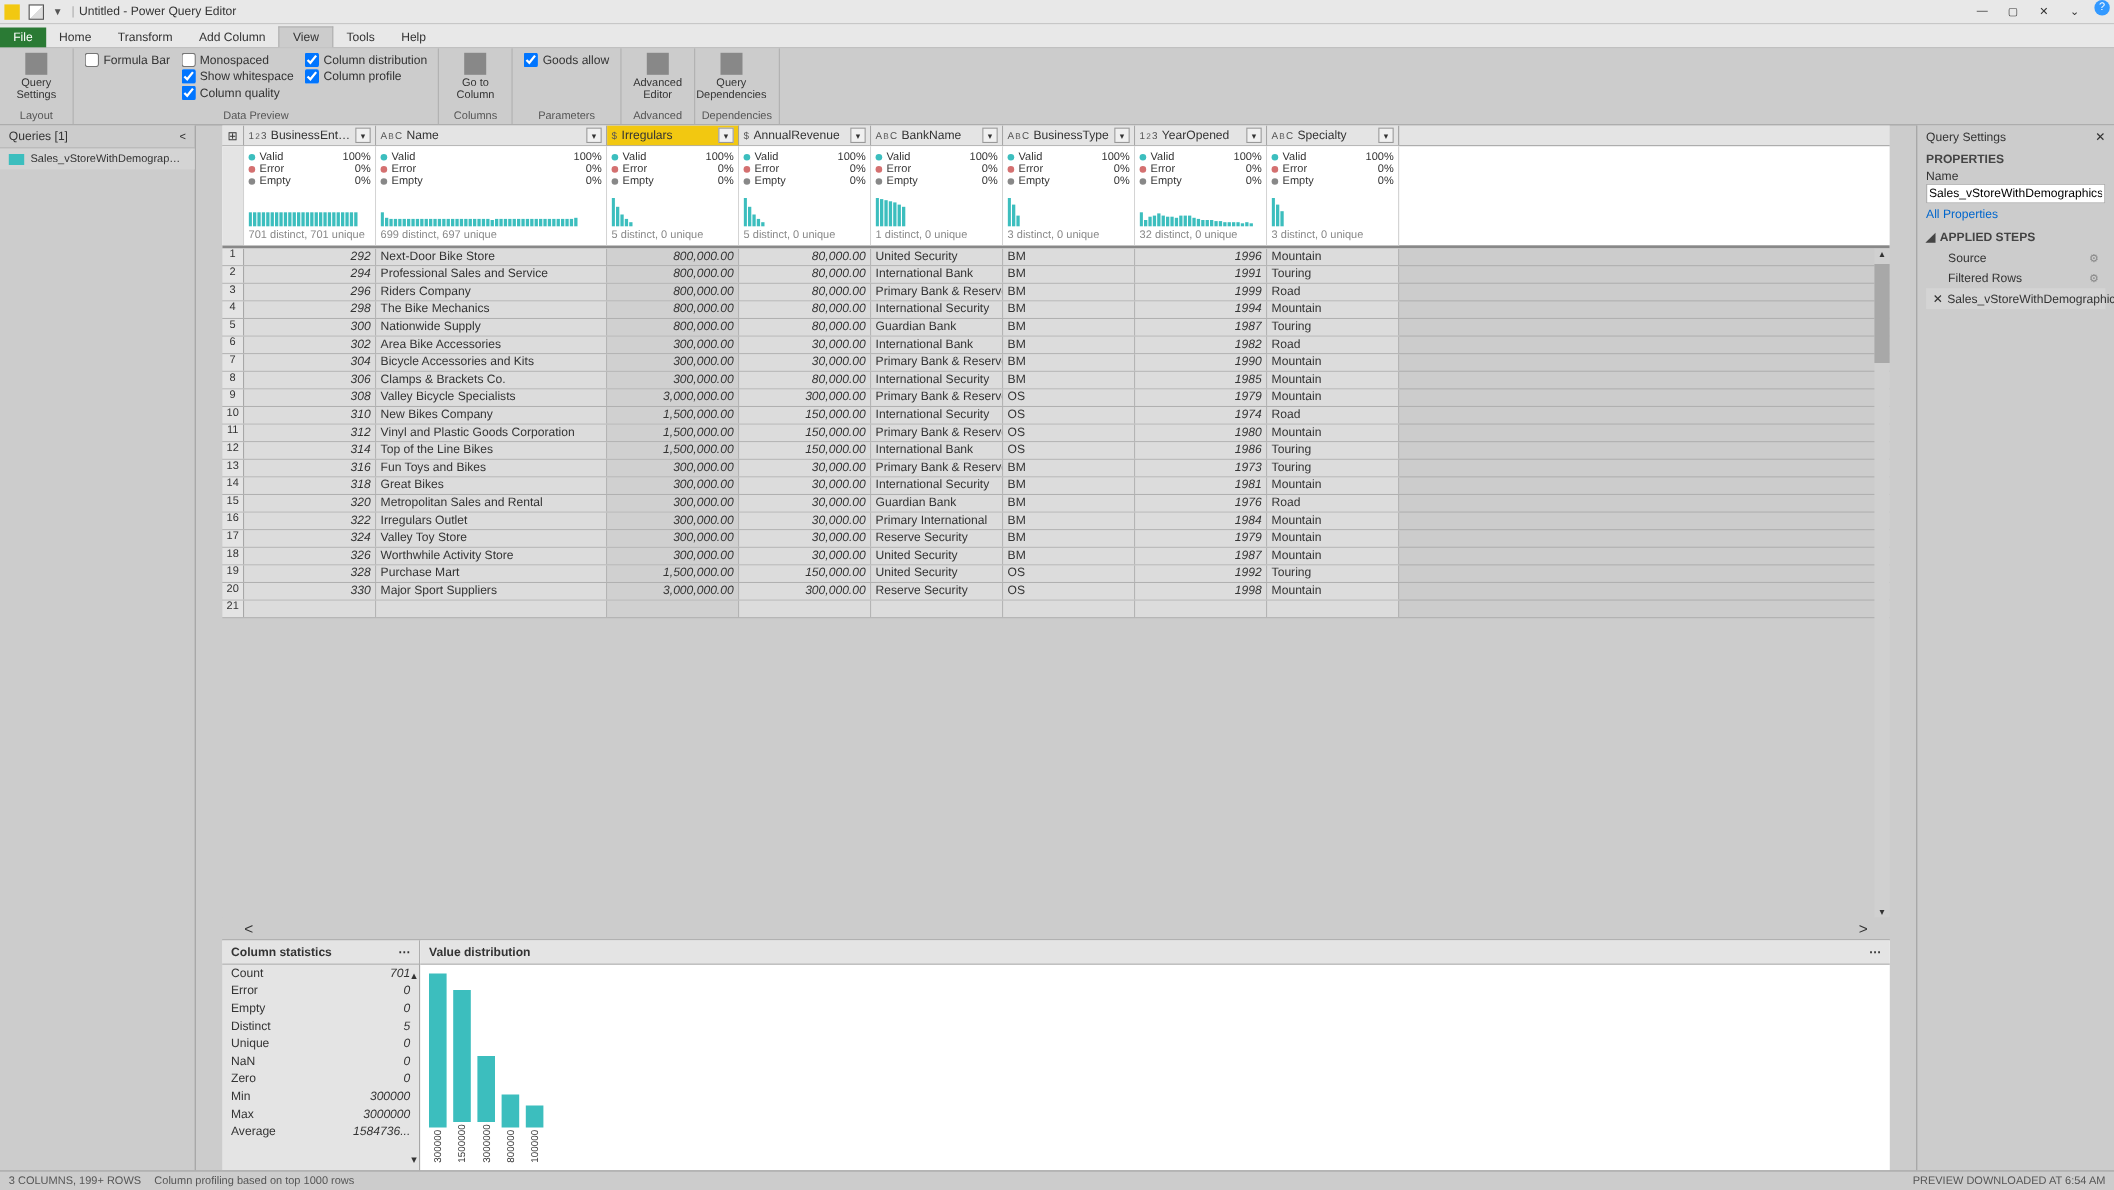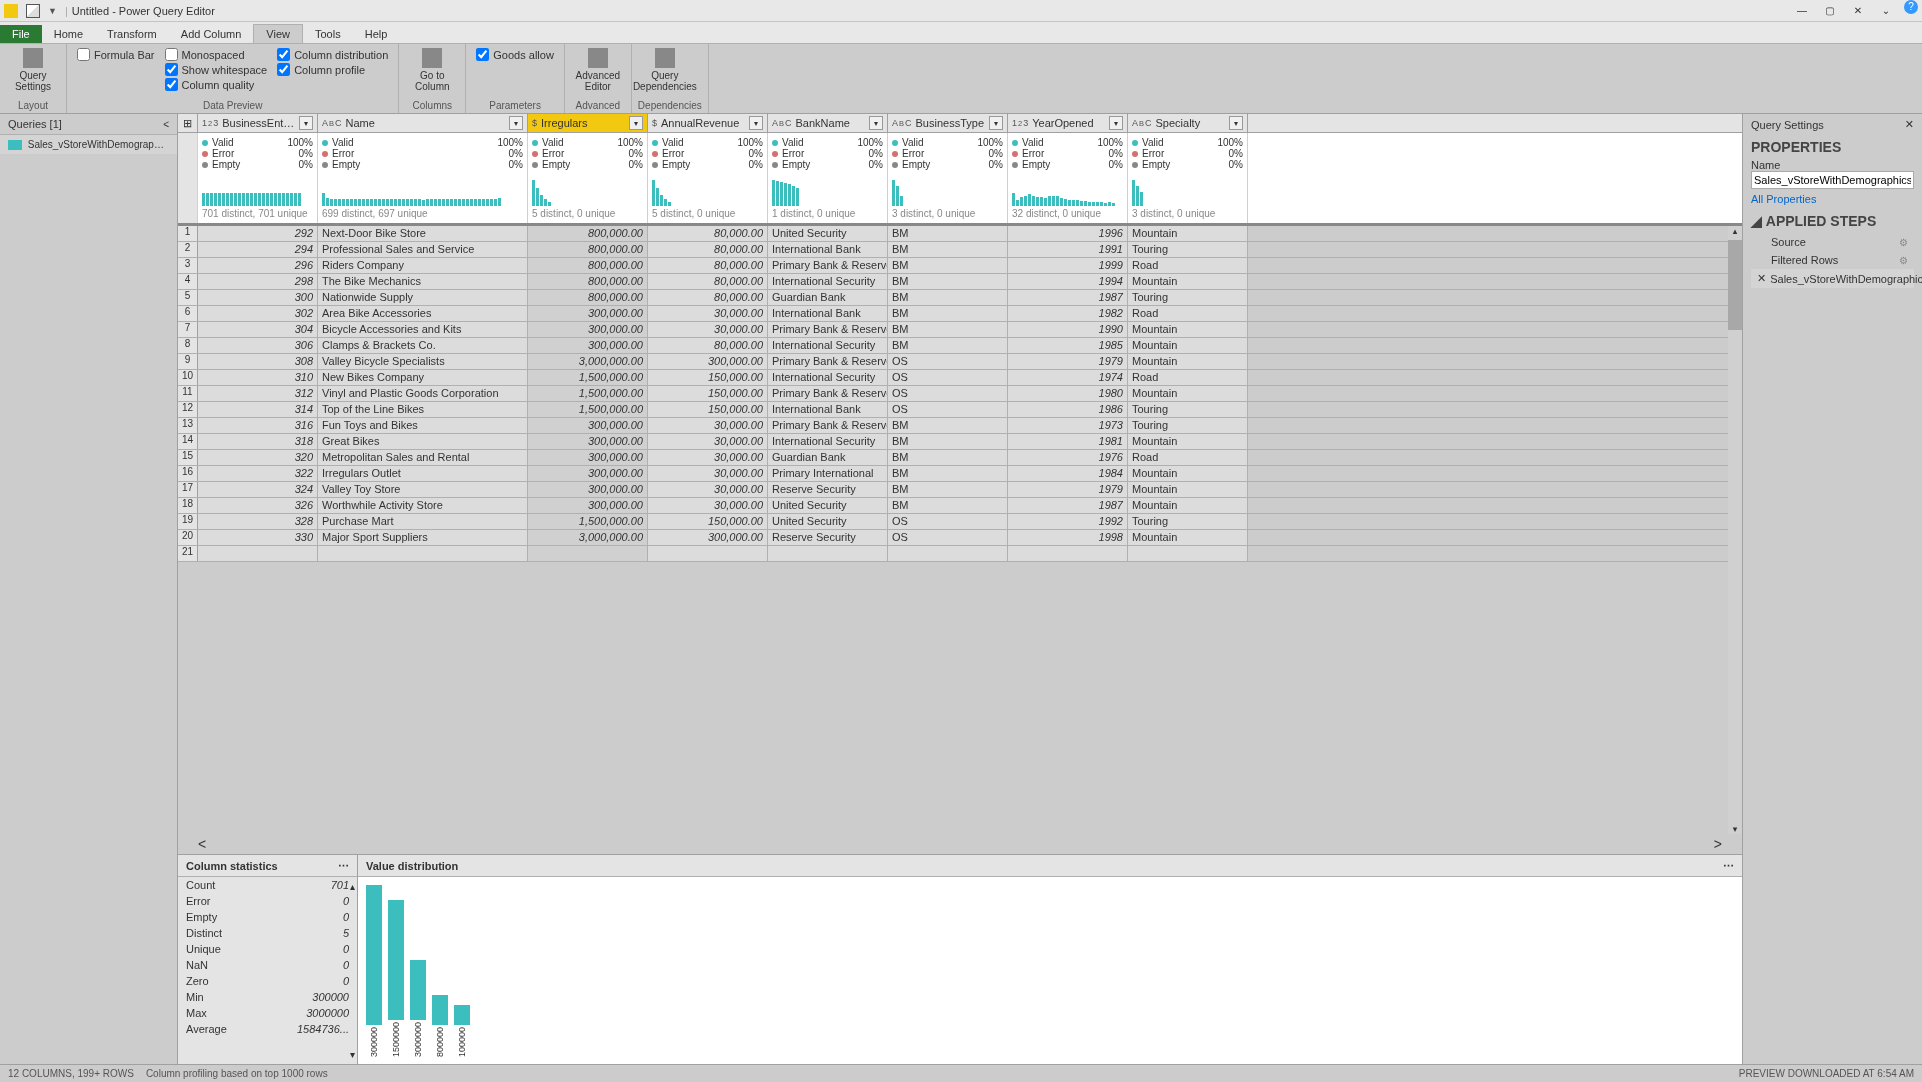--- a/index.html
+++ b/index.html
@@ -27,21 +27,21 @@
 .ribbon-group { display: flex; flex-direction: column; border-right: 1px solid #b0b0b0; padding: 2px 6px; justify-content: space-between; }
 .ribbon-group .group-label { text-align: center; font-size: 10px; color: #555; margin-top: auto; }
 .ribbon-big-btn { display: flex; flex-direction: column; align-items: center; justify-content: center; width: 54px; padding: 2px; font-size: 10px; text-align: center; line-height: 1.1; cursor: pointer; }
 .ribbon-big-btn .ico { width: 20px; height: 20px; background: #888; margin-bottom: 2px; }
 .ribbon-checks { display: flex; flex-direction: column; gap: 2px; padding: 2px 4px; }
 .ribbon-check { display: flex; align-items: center; gap: 4px; font-size: 11px; white-space: nowrap; }
 .ribbon-check input { margin: 0; }
 .ribbon-row { display: flex; gap: 2px; }
 
 
-.main { flex: 1; display: flex; min-height: 0; }
+.main { flex: 1; display: flex; min-height: 0; gap: 24px; }
 
 
 .queries-panel { width: 178px; background: #cccccc; border-right: 1px solid #a0a0a0; display: flex; flex-direction: column; }
 .queries-header { padding: 4px 8px; border-bottom: 1px solid #b0b0b0; display: flex; align-items: center; }
 .queries-header .chev { margin-left: auto; font-size: 10px; cursor: pointer; }
 .query-item { display: flex; align-items: center; gap: 6px; padding: 4px 8px; background: #d4d4d4; cursor: pointer; }
 .query-item .q-ico { width: 14px; height: 10px; background: #3cbebe; }
 
 
 .data-area { flex: 1; display: flex; flex-direction: column; min-width: 0; background: #cccccc; }
@@ -94,21 +94,21 @@
 .dist-bar { width: 16px; background: #3cbebe; }
 .dist-lbl { writing-mode: vertical-rl; transform: rotate(180deg); font-size: 9px; margin-top: 2px; }
 .stats-body { flex: 1; overflow: hidden; position: relative; }
 .stats-arrow { position: absolute; right: 2px; font-size: 10px; cursor: pointer; }
 
 
 .settings-panel { width: 180px; background: #cccccc; border-left: 1px solid #a0a0a0; display: flex; flex-direction: column; }
 .settings-header { padding: 4px 8px; display: flex; align-items: center; }
 .settings-header .close { margin-left: auto; cursor: pointer; }
 .settings-section { padding: 4px 8px; }
-.settings-section .sec-title { font-weight: 600; font-size: 14px; color: #444; margin-bottom: 4px; }
+.settings-section .sec-title { font-weight: 600; font-size: 11px; color: #444; margin-bottom: 4px; }
 .settings-section input { width: 100%; font-size: 11px; padding: 2px; border: 1px solid #aaa; }
 .settings-section .link { color: #0066cc; font-size: 11px; cursor: pointer; margin-top: 4px; display: block; }
 .steps-list .step { padding: 3px 6px; display: flex; align-items: center; gap: 4px; font-size: 11px; cursor: pointer; }
 .steps-list .step.sel { background: #d4d4d4; }
 .steps-list .step .gear { margin-left: auto; color: #888; font-size: 10px; }
 
 
 .statusbar { height: 18px; background: #cccccc; border-top: 1px solid #a0a0a0; display: flex; align-items: center; padding: 0 8px; font-size: 10px; color: #555; }
 .statusbar .right { margin-left: auto; }
 
@@ -917,16 +917,16 @@
           <div class="step sel">
             <span>✕</span>
             <span style="margin-left:0px">Sales_vStoreWithDemographics</span>
           </div>
         </div>
     </div>
   </div>
 </div>
 
 <div class="statusbar">
-  <span>12 COLUMNS, 199+ ROWS</span>
+  <span>3 COLUMNS, 199+ ROWS</span>
   <span style="margin-left:12px;">Column profiling based on top 1000 rows</span>
   <span class="right">PREVIEW DOWNLOADED AT 6:54 AM</span>
 </div>
 
 </body></html>

